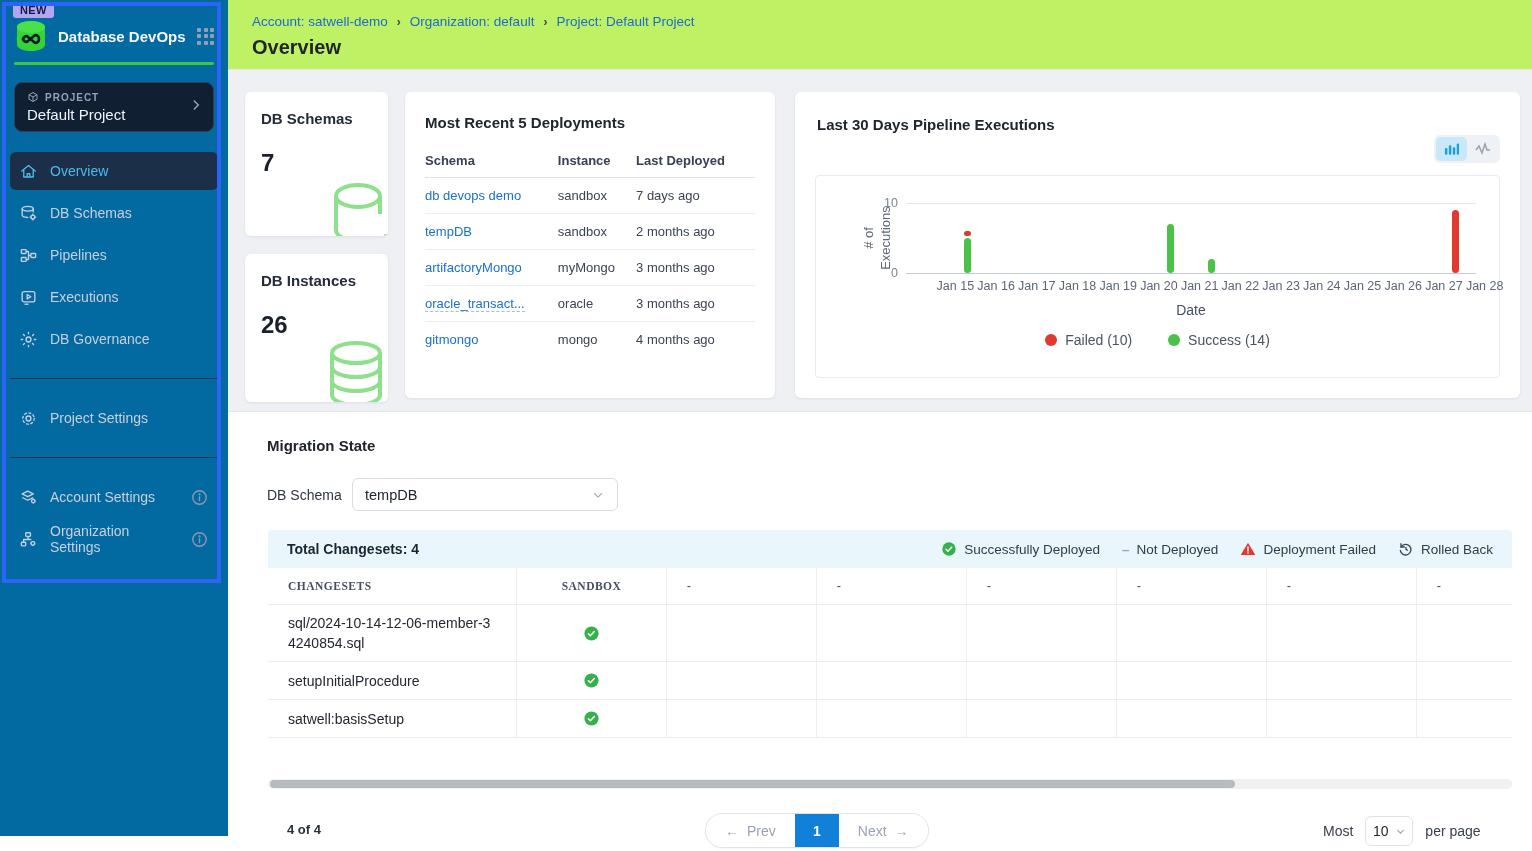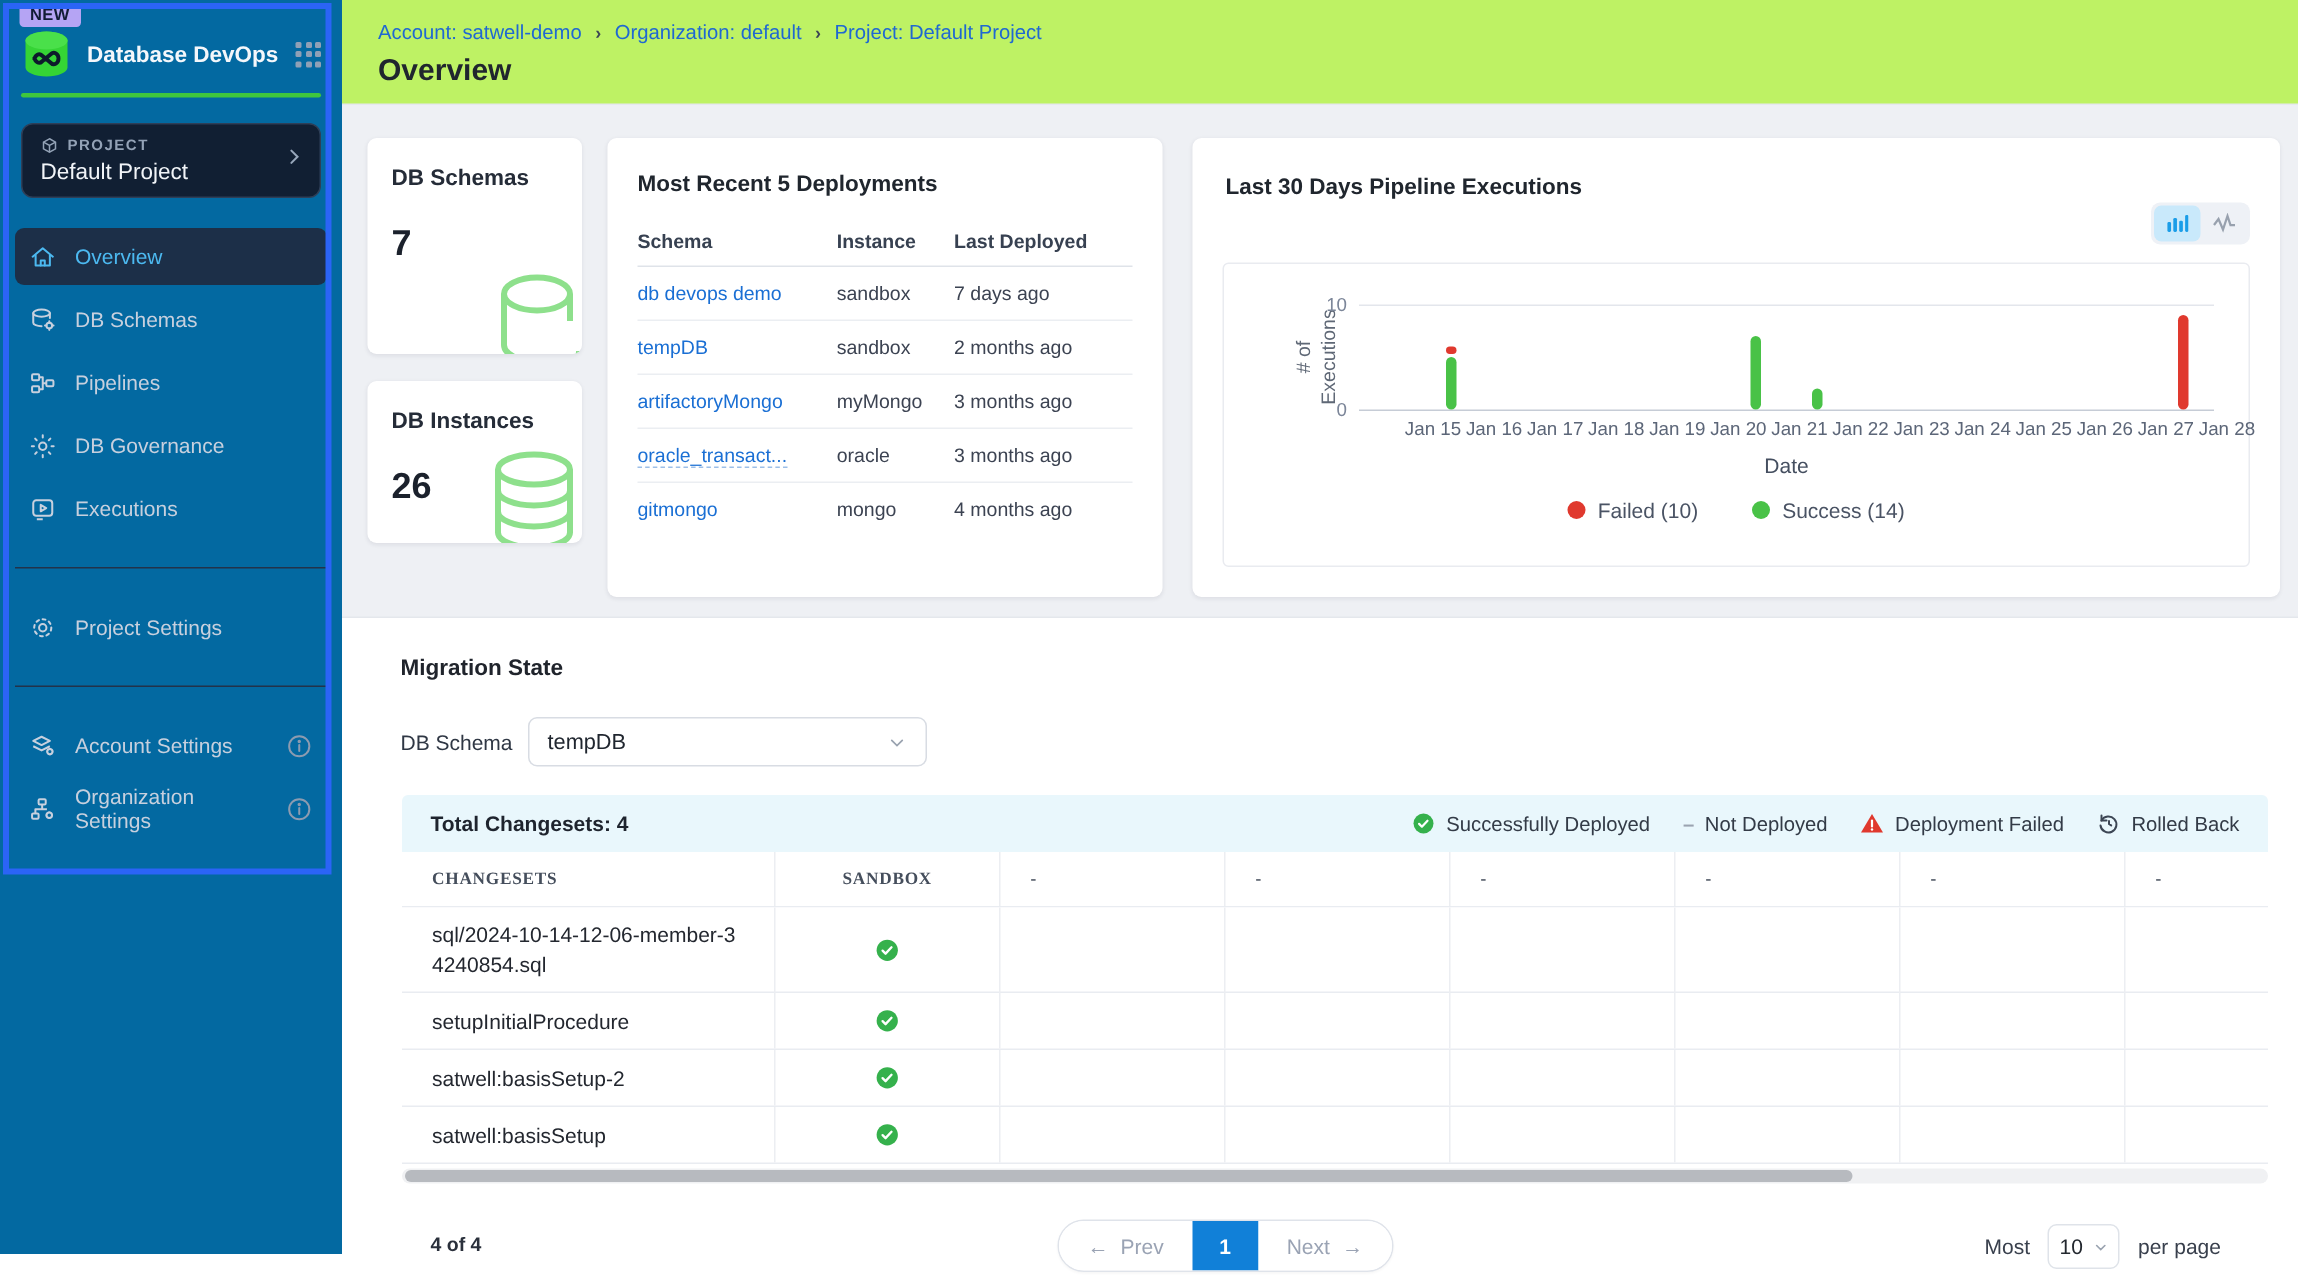--- a/index.html
+++ b/index.html
@@ -176,33 +176,33 @@
       <div class="nav-item">
         <svg viewBox="0 0 24 24" fill="none" stroke="currentColor" stroke-width="1.7" stroke-linejoin="round">
             <rect x="3" y="4.5" width="6" height="5" rx="1"></rect>
             <rect x="3" y="14.5" width="6" height="5" rx="1"></rect>
             <rect x="15" y="9.5" width="6" height="5" rx="1"></rect>
             <path d="M9 7h3v10H9M12 12h3"></path>
           </svg>
         <span>Pipelines</span>
       </div>
       <div class="nav-item">
-        <svg viewBox="0 0 24 24" fill="none" stroke="currentColor" stroke-width="1.7" stroke-linecap="round">
-            <circle cx="12" cy="12" r="3.1"></circle>
-            <path d="M12 4.6V2.8M12 21.2v-1.8M4.6 12H2.8M21.2 12h-1.8M6.9 6.9L5.6 5.6M17.1 17.1l1.3 1.3M17.1 6.9l1.3-1.3M6.9 17.1l-1.3 1.3"></path>
-          </svg>
-        <span>DB Governance</span>
-      </div>
-      <div class="nav-item">
         <svg viewBox="0 0 24 24" fill="none" stroke="currentColor" stroke-width="1.7" stroke-linejoin="round">
             <rect x="4" y="4.5" width="16" height="13" rx="2.5"></rect>
             <path d="M10.3 8.3l4.6 2.7-4.6 2.7z"></path>
             <path d="M7 20.5h5"></path>
           </svg>
         <span>Executions</span>
+      </div>
+      <div class="nav-item">
+        <svg viewBox="0 0 24 24" fill="none" stroke="currentColor" stroke-width="1.7" stroke-linecap="round">
+            <circle cx="12" cy="12" r="3.1"></circle>
+            <path d="M12 4.6V2.8M12 21.2v-1.8M4.6 12H2.8M21.2 12h-1.8M6.9 6.9L5.6 5.6M17.1 17.1l1.3 1.3M17.1 6.9l1.3-1.3M6.9 17.1l-1.3 1.3"></path>
+          </svg>
+        <span>DB Governance</span>
       </div>
 
       <div class="side-divider"></div>
 
       <div class="nav-item">
         <svg viewBox="0 0 24 24" fill="none" stroke="currentColor" stroke-width="1.7" stroke-linecap="round">
             <circle cx="12" cy="12" r="3.1"></circle>
             <circle cx="12" cy="12" r="7.2" stroke-dasharray="2.4 3.2"></circle>
           </svg>
         <span>Project Settings</span>
@@ -264,21 +264,21 @@
     <div class="stat-title">DB Schemas</div>
     <div class="stat-value">7</div>
     <svg class="stat-art" width="72" height="68" viewBox="0 0 72 68" fill="none" stroke="#8ee08c" stroke-width="4">
       <ellipse cx="34" cy="14" rx="22" ry="11"></ellipse>
         <path d="M12 14v34c0 6 9.8 11 22 11"></path>
         <path d="M56 14v18"></path>
         <path d="M62 52a12 12 0 0 1-12 12"></path>
     </svg>
   </div>
 
-  <div class="card stat-card" style="left:245px; top:254px; width:143px; height:108px;">
+  <div class="card stat-card" style="left:245px; top:254px; width:143px; height:148px;">
     <div class="stat-title">DB Instances</div>
     <div class="stat-value">26</div>
     <svg class="stat-art" width="78" height="76" viewBox="0 0 78 76" fill="none" stroke="#8ee08c" stroke-width="4">
       <ellipse cx="38" cy="13" rx="24" ry="10"></ellipse>
         <path d="M14 13v14c0 5.5 10.7 10 24 10s24-4.5 24-10V13"></path>
         <path d="M14 27v14c0 5.5 10.7 10 24 10s24-4.5 24-10V27"></path>
         <path d="M14 41v14c0 5.5 10.7 10 24 10s24-4.5 24-10V41"></path>
     </svg>
   </div>
 
@@ -465,35 +465,20 @@
           </svg>
       </div>
       <div class="mig-cell"></div>
         <div class="mig-cell"></div>
         <div class="mig-cell"></div>
         <div class="mig-cell"></div>
         <div class="mig-cell"></div>
         <div class="mig-cell"></div>
     </div>
     <div class="mig-row mig-data-row">
-      <div class="mig-cell">satwell:basisSetup-2</div>
-      <div class="mig-cell center">
-        <svg width="17" height="17" viewBox="0 0 24 24">
-            <circle cx="12" cy="12" r="10" fill="#35b14c"></circle>
-            <path d="M7.6 12.4l2.8 2.8 5.6-6" fill="none" stroke="#fff" stroke-width="2.2" stroke-linecap="round" stroke-linejoin="round"></path>
-          </svg>
-      </div>
-      <div class="mig-cell"></div>
-        <div class="mig-cell"></div>
-        <div class="mig-cell"></div>
-        <div class="mig-cell"></div>
-        <div class="mig-cell"></div>
-        <div class="mig-cell"></div>
-    </div>
-    <div class="mig-row mig-data-row">
       <div class="mig-cell">satwell:basisSetup</div>
       <div class="mig-cell center">
         <svg width="17" height="17" viewBox="0 0 24 24">
             <circle cx="12" cy="12" r="10" fill="#35b14c"></circle>
             <path d="M7.6 12.4l2.8 2.8 5.6-6" fill="none" stroke="#fff" stroke-width="2.2" stroke-linecap="round" stroke-linejoin="round"></path>
           </svg>
       </div>
       <div class="mig-cell"></div>
         <div class="mig-cell"></div>
         <div class="mig-cell"></div>

